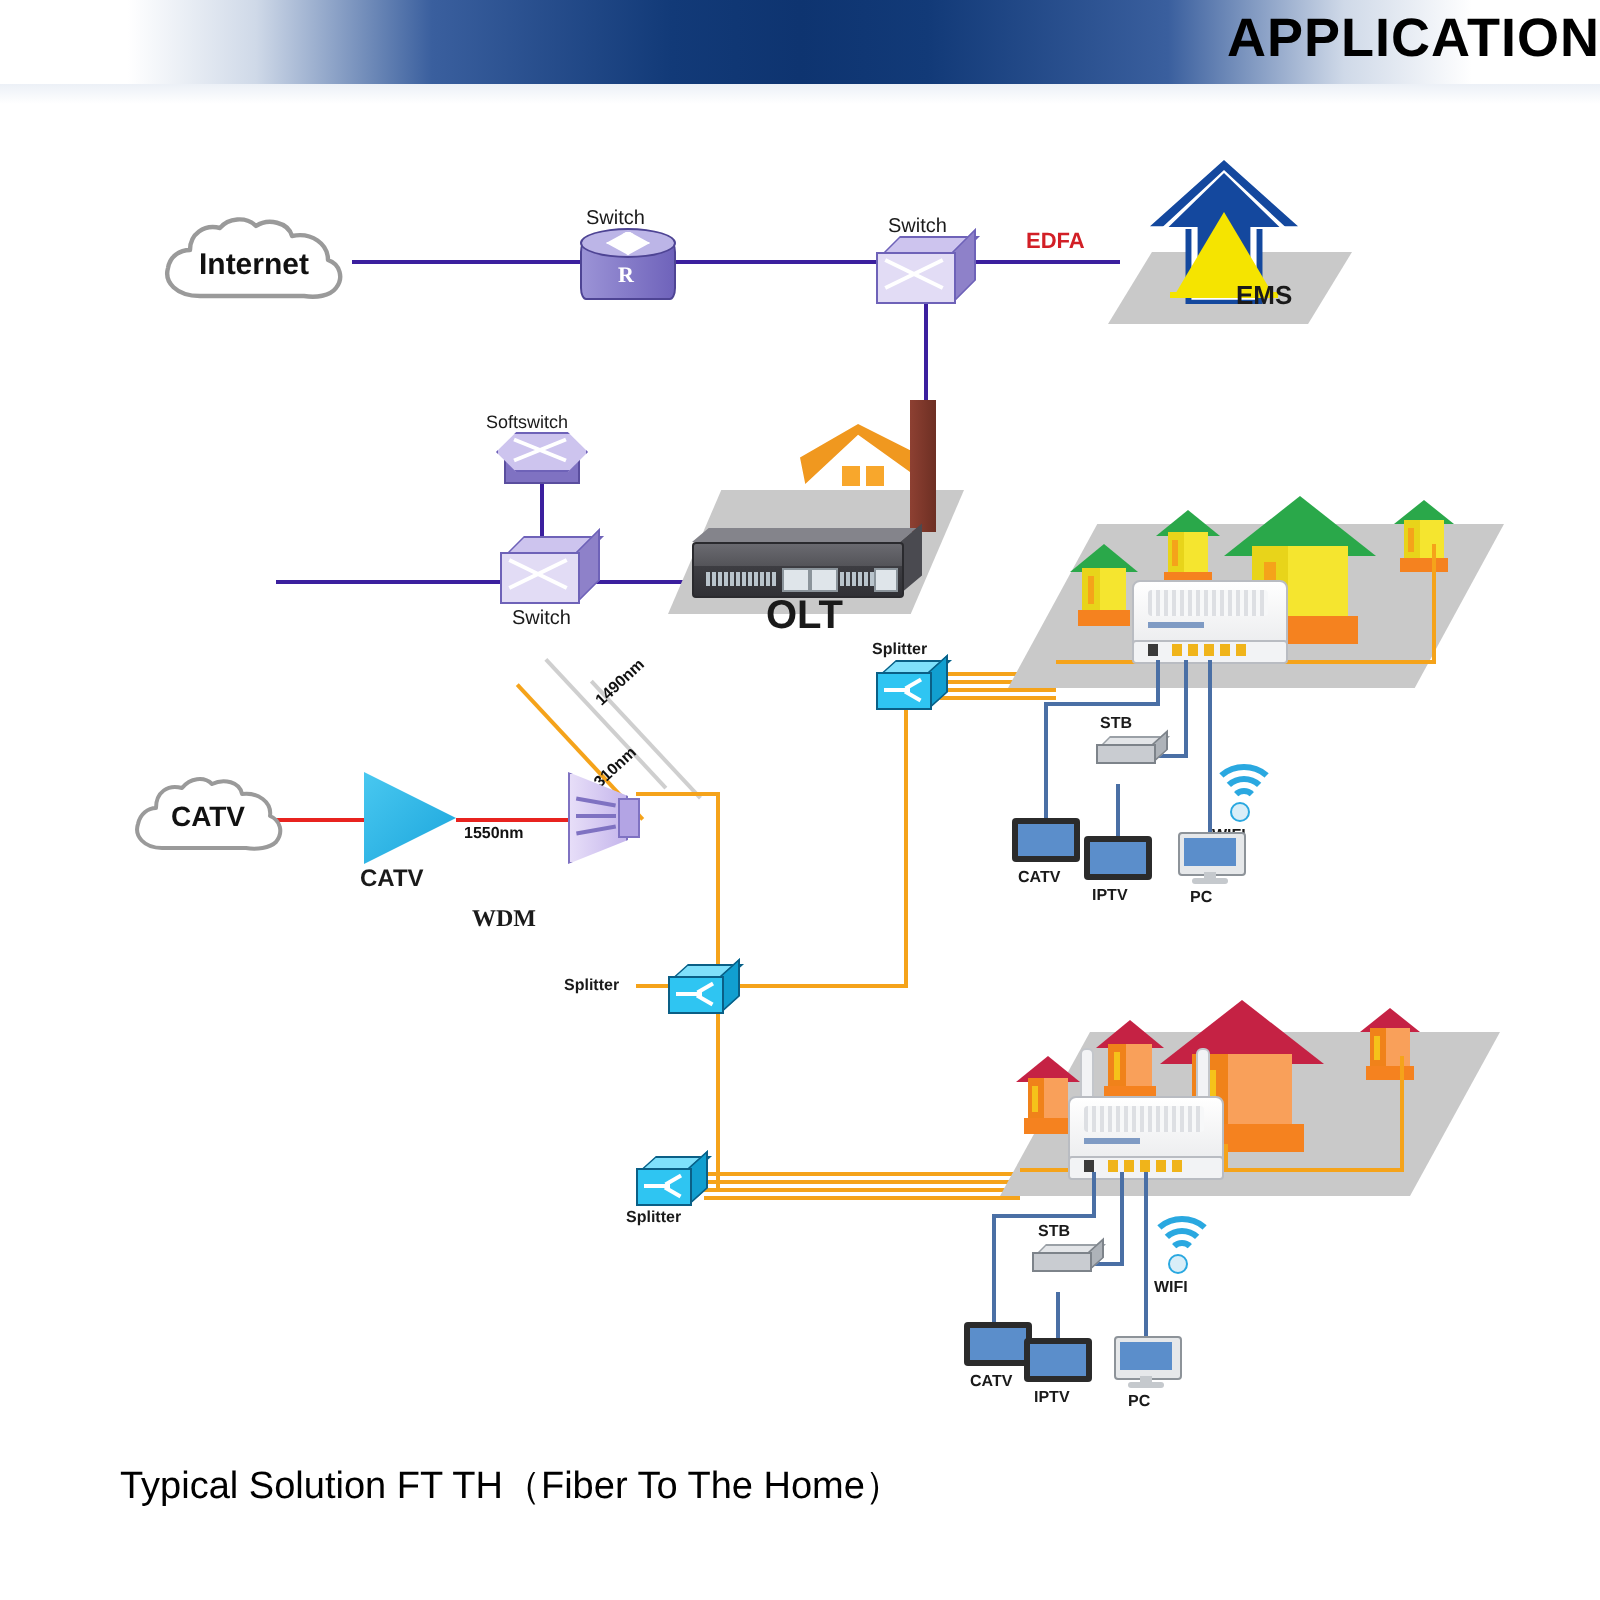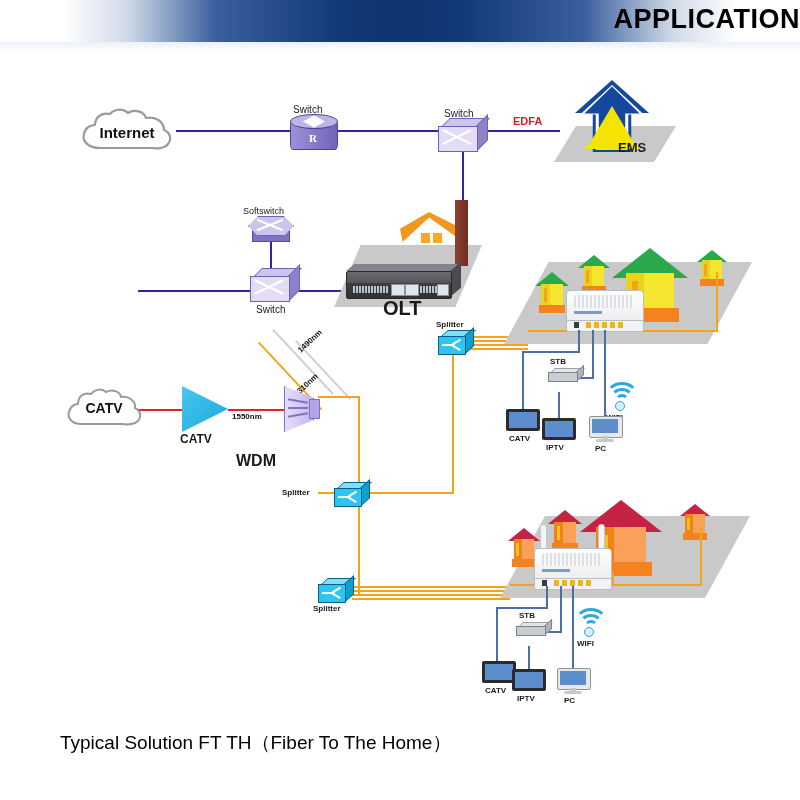--- a/index.html
+++ b/index.html
@@ -427,21 +427,21 @@
   <div class="lbl" style="left:180px;top:432px;font-size:12px;">CATV</div>
   <div class="lbl nm" style="left:232px;top:412px;">1550nm</div>
 
   <div class="wdm" style="left:284px;top:386px;">
     <div class="cone"></div>
     <div class="tailb"></div>
     <div class="ray" style="left:4px;top:14px;width:20px;transform:rotate(10deg);"></div>
     <div class="ray" style="left:4px;top:21px;width:20px;"></div>
     <div class="ray" style="left:4px;top:28px;width:20px;transform:rotate(-10deg);"></div>
   </div>
-  <div class="lbl" style="left:236px;top:452px;font-size:16px;">WDM</div>
+  <div class="lbl" style="left:236px;top:452px;font-size:12px;font-family:Liberation Serif, serif;">WDM</div>
 
   <div class="lbl" style="left:436px;top:320px;font-size:8px;">Splitter</div>
   <div class="spl" style="left:438px;top:330px;">
     <div class="top"></div>
     <div class="side"></div>
     <div class="face"></div>
     <div class="fan" style="left:4px;top:14px;width:13px;"></div>
     <div class="fan" style="left:14px;top:11px;width:9px;transform:rotate(-30deg);"></div>
     <div class="fan" style="left:14px;top:17px;width:9px;transform:rotate(30deg);"></div>
   </div>

